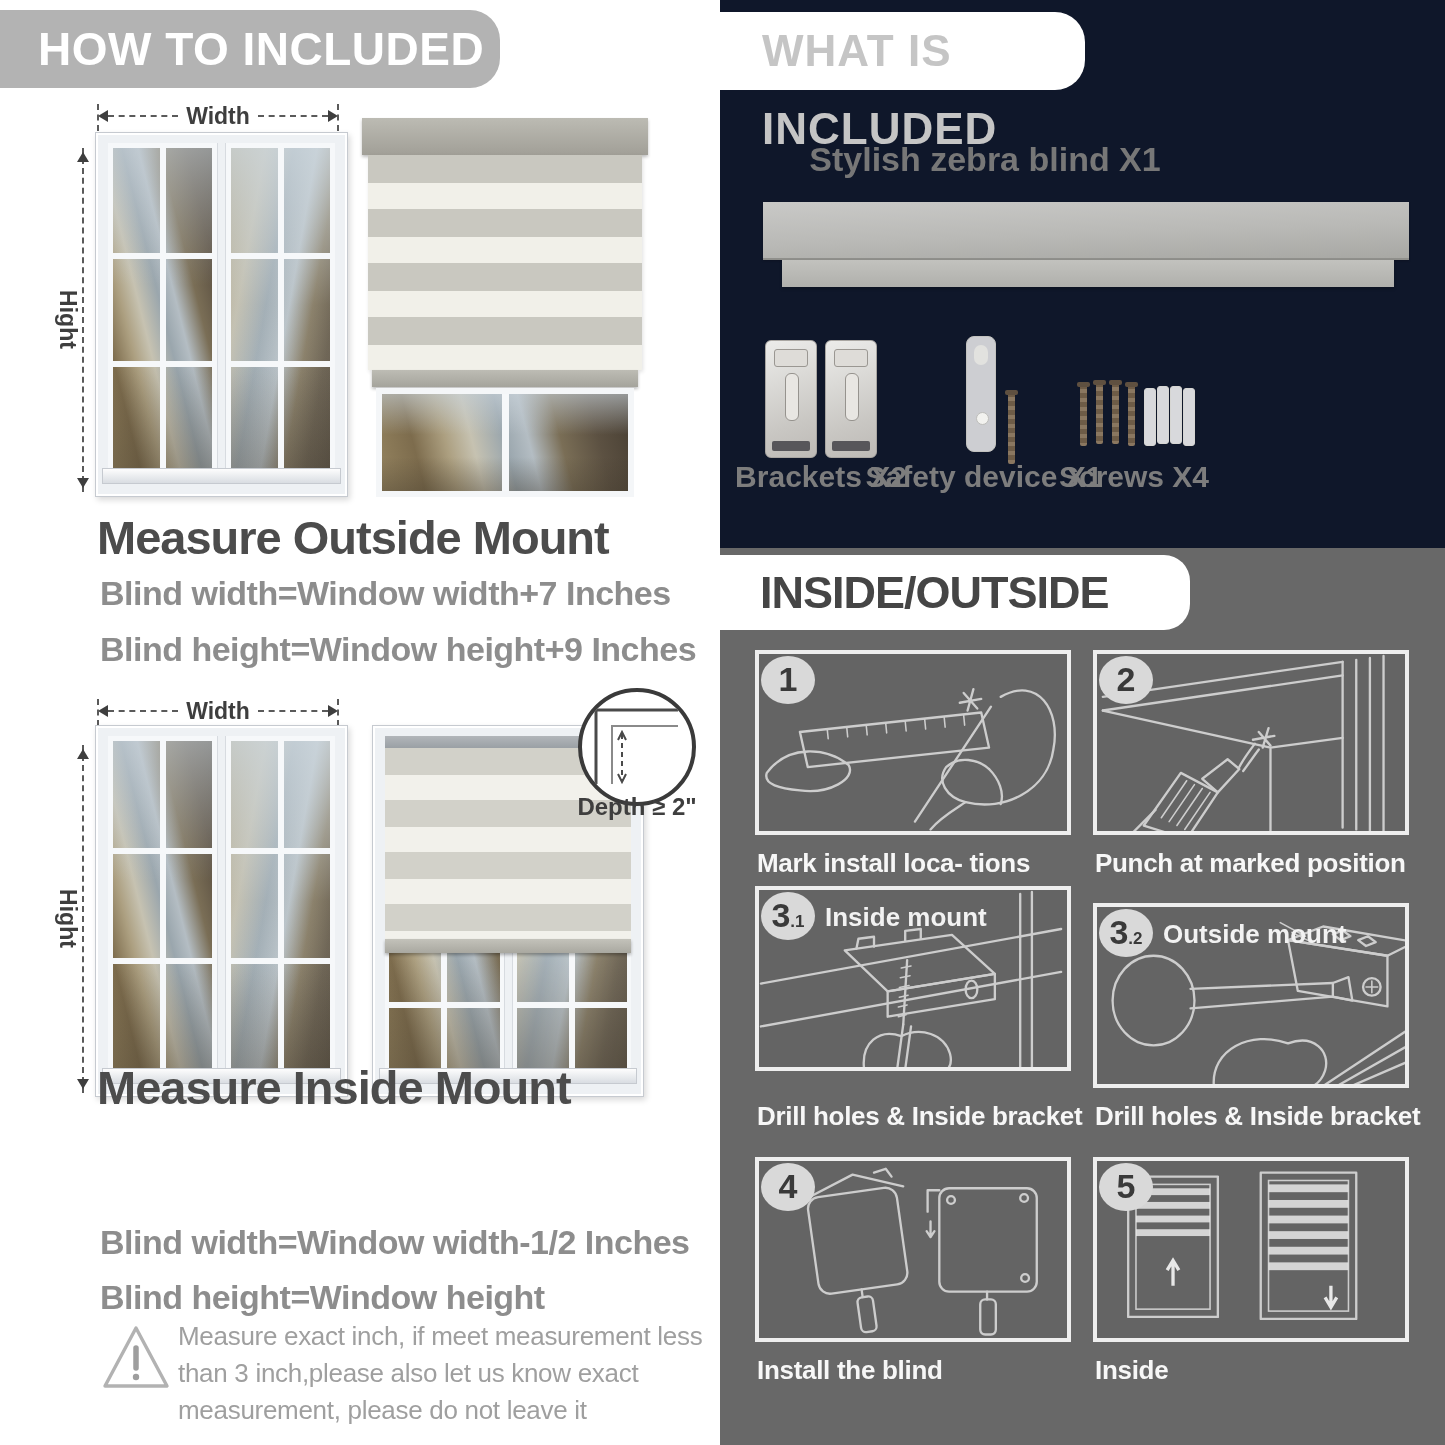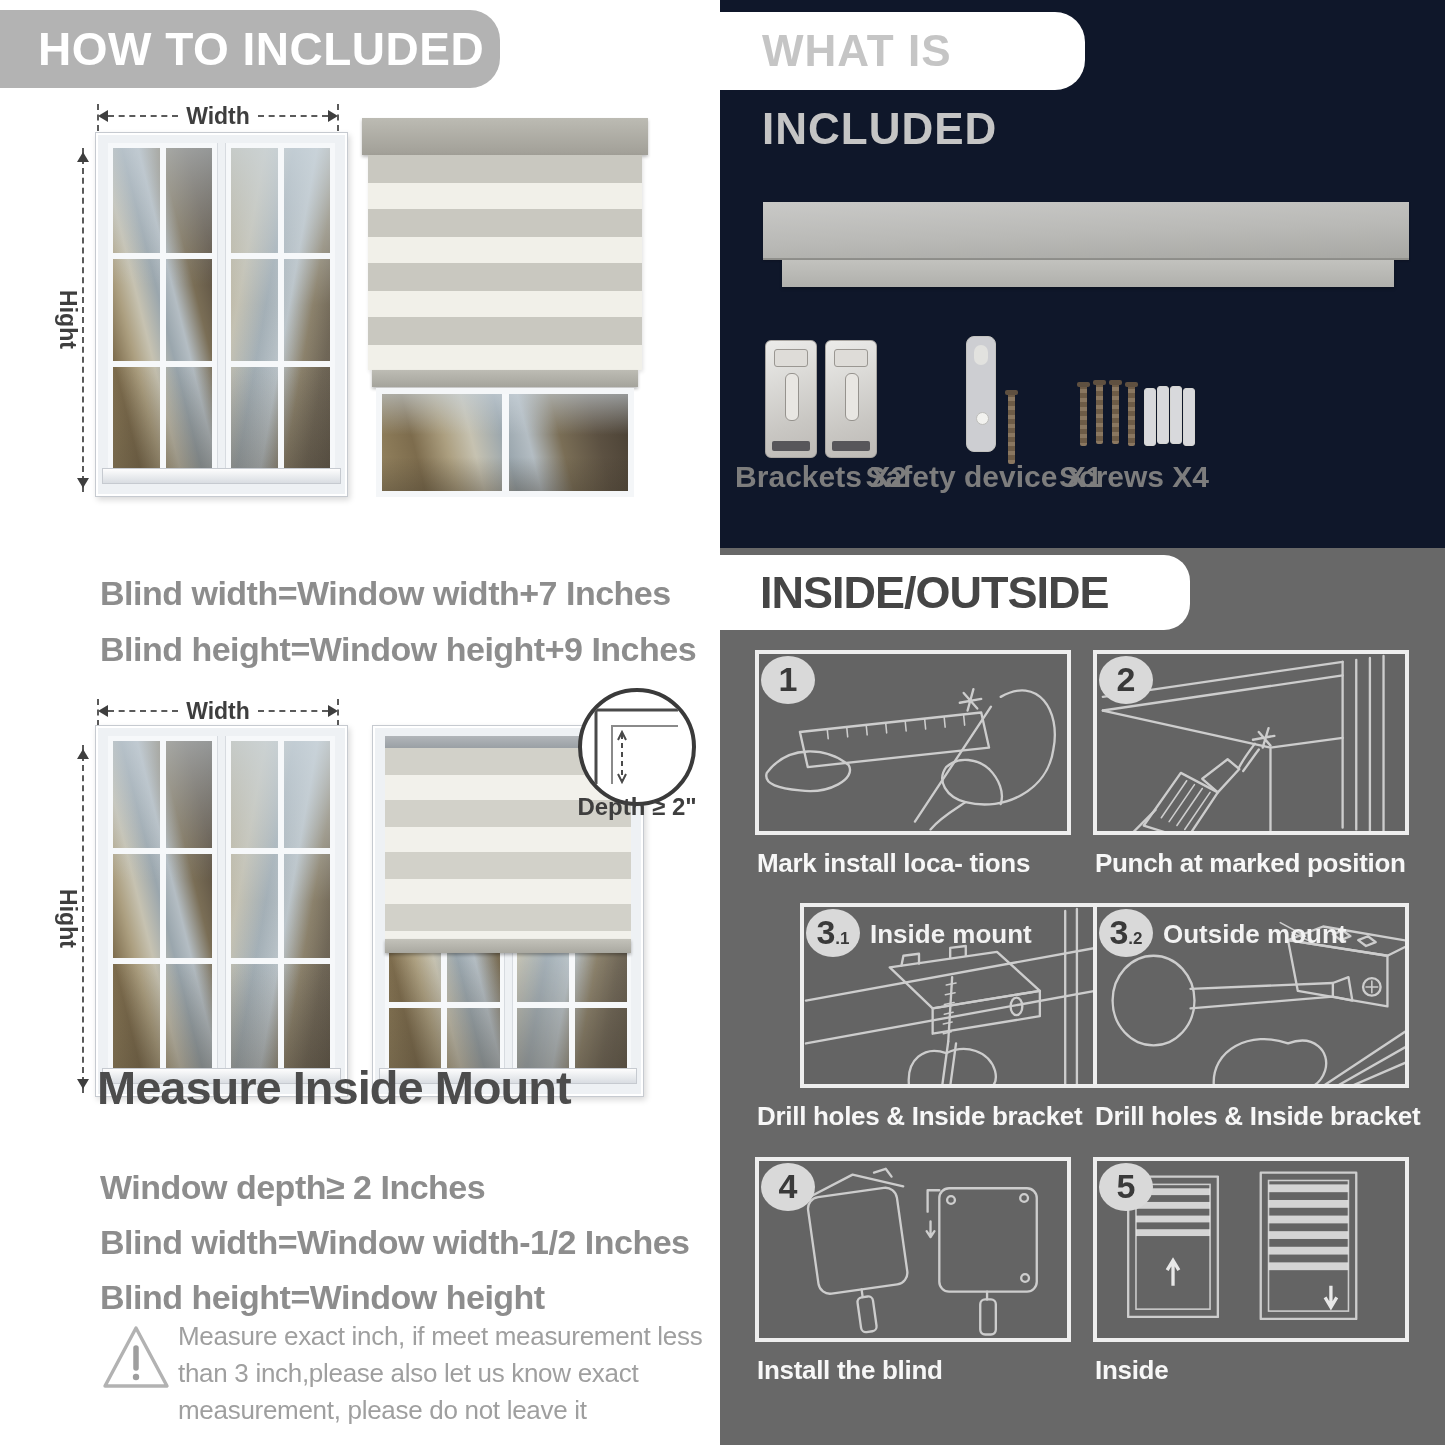--- a/index.html
+++ b/index.html
@@ -150,20 +150,21 @@
   <div class="abs blindA" style="left:362px;top:118px;width:286px;height:379px;">
     <div class="rail"></div>
     <div class="fabric"></div>
     <div class="brail"></div>
     <div class="wfrag">
       <div class="glass"></div>
       <div class="mid"></div>
     </div>
   </div>
 
+  <div class="abs sec-title" style="left:97px;top:510px;">Measure Outside Mount</div>
   <div class="abs sec-line" style="left:100px;top:574px;">Blind width=Window width+7 Inches</div>
   <div class="abs sec-line" style="left:100px;top:630px;">Blind height=Window height+9 Inches</div>
 
   <div class="abs w-annot" style="left:98px;top:699px;">
     <span class="arr l"></span>
     <span class="dash"></span>
     <span class="lbl">Width</span>
     <span class="dash"></span>
     <span class="arr r"></span>
   </div>
@@ -226,39 +227,39 @@
     <svg width="110" height="110" viewBox="0 0 110 110">
       <path d="M14,92 L14,18 L96,18" fill="none" stroke="#4a4a4a" stroke-width="3"></path>
       <path d="M30,92 L30,34 L96,34" fill="none" stroke="#8a8a8a" stroke-width="2"></path>
       <path d="M40,42 L40,88" fill="none" stroke="#4a4a4a" stroke-width="2" stroke-dasharray="5 4"></path>
       <path d="M36,48 L40,40 L44,48 M36,82 L40,90 L44,82" fill="none" stroke="#4a4a4a" stroke-width="2"></path>
     </svg>
   </div>
   <div class="abs depth-lbl" style="left:552px;top:793px;">Depth ≥ 2"</div>
 
   <div class="abs sec-title" style="left:97px;top:1060px;">Measure Inside Mount</div>
-  <div class="abs sec-line" style="left:100px;top:1168px;">Window depth≥ 2 Inches</div>
   <div class="abs sec-line" style="left:100px;top:1223px;">Blind width=Window width-1/2 Inches</div>
   <div class="abs sec-line" style="left:100px;top:1278px;">Blind height=Window height</div>
 
   <svg class="abs" style="left:100px;top:1322px;" width="72" height="72" viewBox="0 0 72 72">
     <path d="M36,6 L67,64 L5,64 Z" fill="none" stroke="#b2b2b2" stroke-width="3.4" stroke-linejoin="round"></path>
     <line x1="36" y1="26" x2="36" y2="46" stroke="#9e9e9e" stroke-width="5.5" stroke-linecap="round"></line>
     <circle cx="36" cy="55" r="3.2" fill="#9e9e9e"></circle>
   </svg>
   <div class="abs warn-text" style="left:178px;top:1318px;">
     <div>Measure exact inch, if meet measurement less</div>
     <div>than 3 inch,please also let us know exact</div>
     <div>measurement, please do not leave it</div>
   </div>
 
   <div class="abs r-top">
     <div class="inc-box">
       <span>WHAT IS INCLUDED</span>
     </div>
+    <div class="prod-lbl">Stylish zebra blind X1</div>
     <div class="headrail"></div>
     <div class="headrail-lip"></div>
 
     <div class="bracket" style="left:45px;top:340px;">
         <div class="slot"></div>
       </div>
     <div class="bracket" style="left:105px;top:340px;">
         <div class="slot"></div>
       </div>
 
@@ -311,21 +312,21 @@
         <path class="ln" d="M124,142 L146,118 L134,108 L108,128 Z"></path>
         <path class="ln" d="M146,116 C150,108 156,100 162,92 M150,120 C156,112 160,106 166,98"></path>
         <path class="ln" d="M166,80 l12,14 M176,76 l-6,20 M160,88 l22,-4"></path>
         <path class="ln" d="M60,160 L34,186"></path>
       </svg>
       <div class="badge"><span class="bn">2</span><span class="bs"></span></div>
       <span class="p-title"></span>
     </div>
     <div class="caption" style="left:375px;top:300px;">Punch at  marked position</div>
 
-    <div class="panel" style="left:35px;top:355px;margin-left:45px;">
+    <div class="panel" style="left:35px;top:338px;">
       <svg viewBox="0 0 316 185">
         <path class="ln" d="M2,96 L310,40 M2,140 L310,84"></path>
         <path class="ln" d="M268,4 L268,182 M280,2 L280,184"></path>
         <path class="ln" d="M88,62 L198,46 L242,86 L132,104 Z"></path>
         <path class="ln" d="M132,104 L242,86 L242,112 L132,130 Z"></path>
         <path class="ln" d="M100,60 l2,-10 l16,-2 l0,10 M150,52 l0,-10 l16,-2 l0,10"></path>
         <ellipse class="ln" cx="218" cy="102" rx="6" ry="9"></ellipse>
         <path class="ln" d="M152,72 L148,138"></path>
         <path class="lnt" d="M146,80 l10,-2 M145,90 l10,-2 M144,100 l10,-2 M144,110 l9,-2 M143,120 l9,-2 M143,130 l8,-2"></path>
         <path class="ln" d="M148,138 L142,182 M156,140 L150,184"></path>

